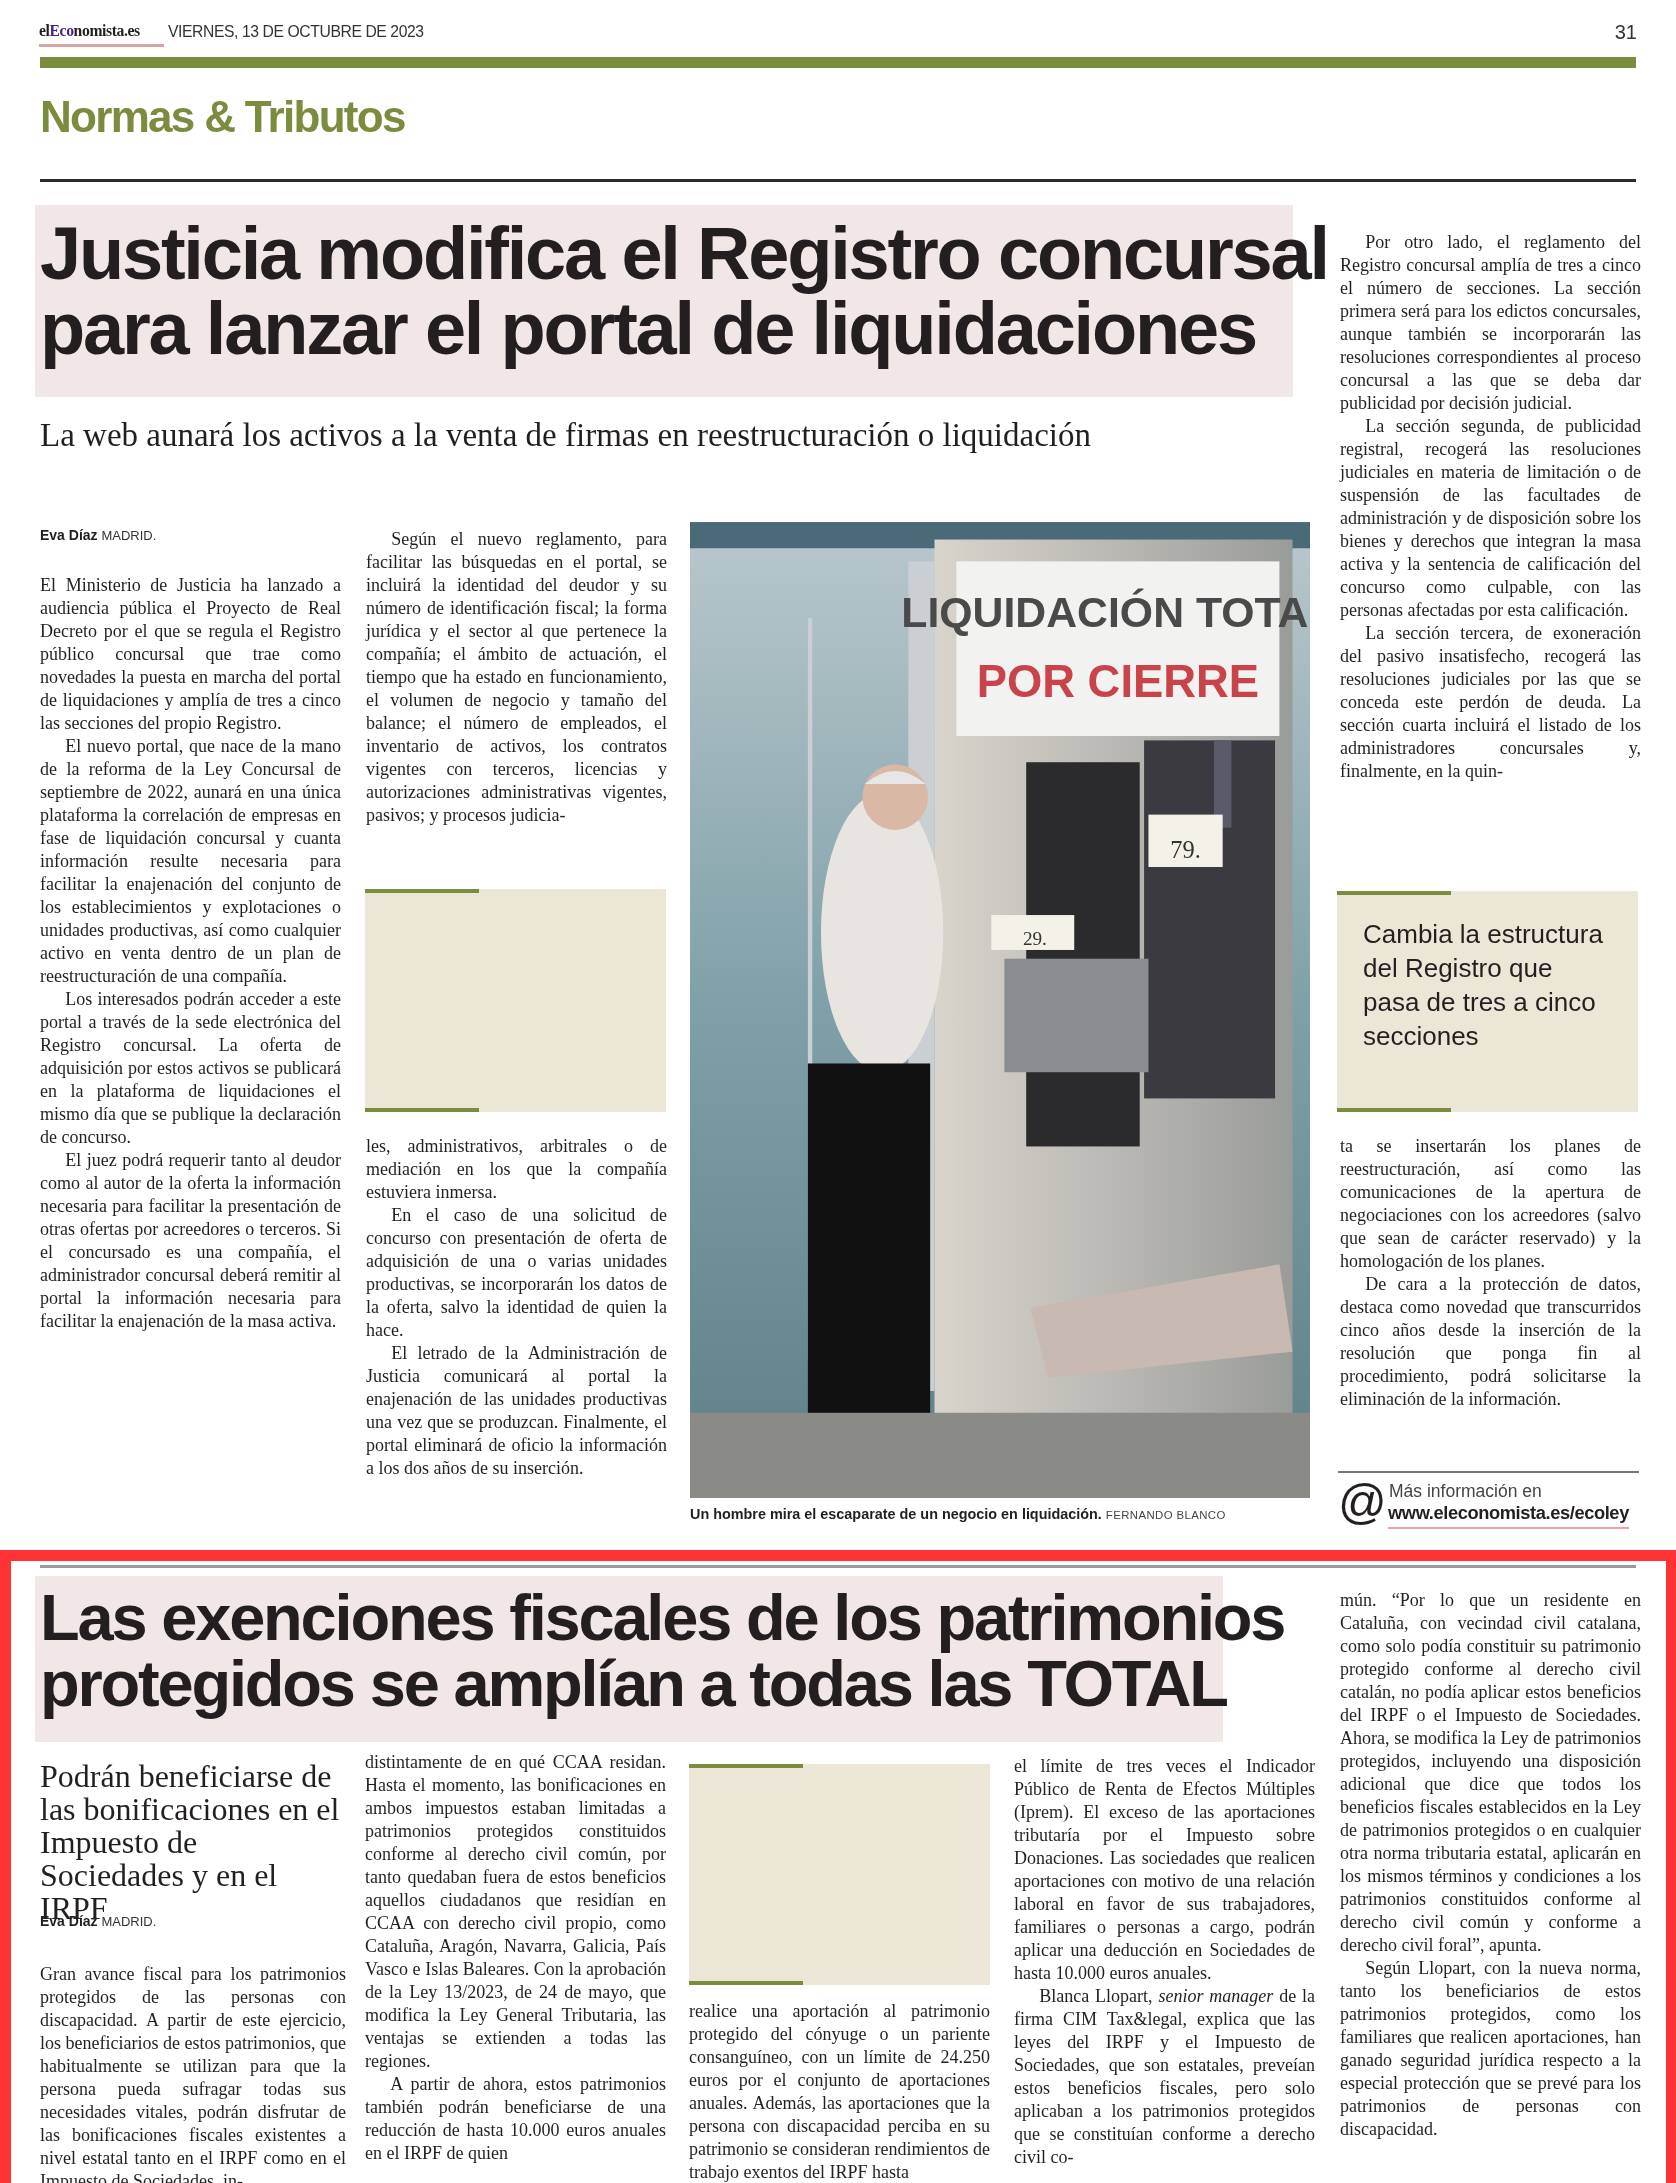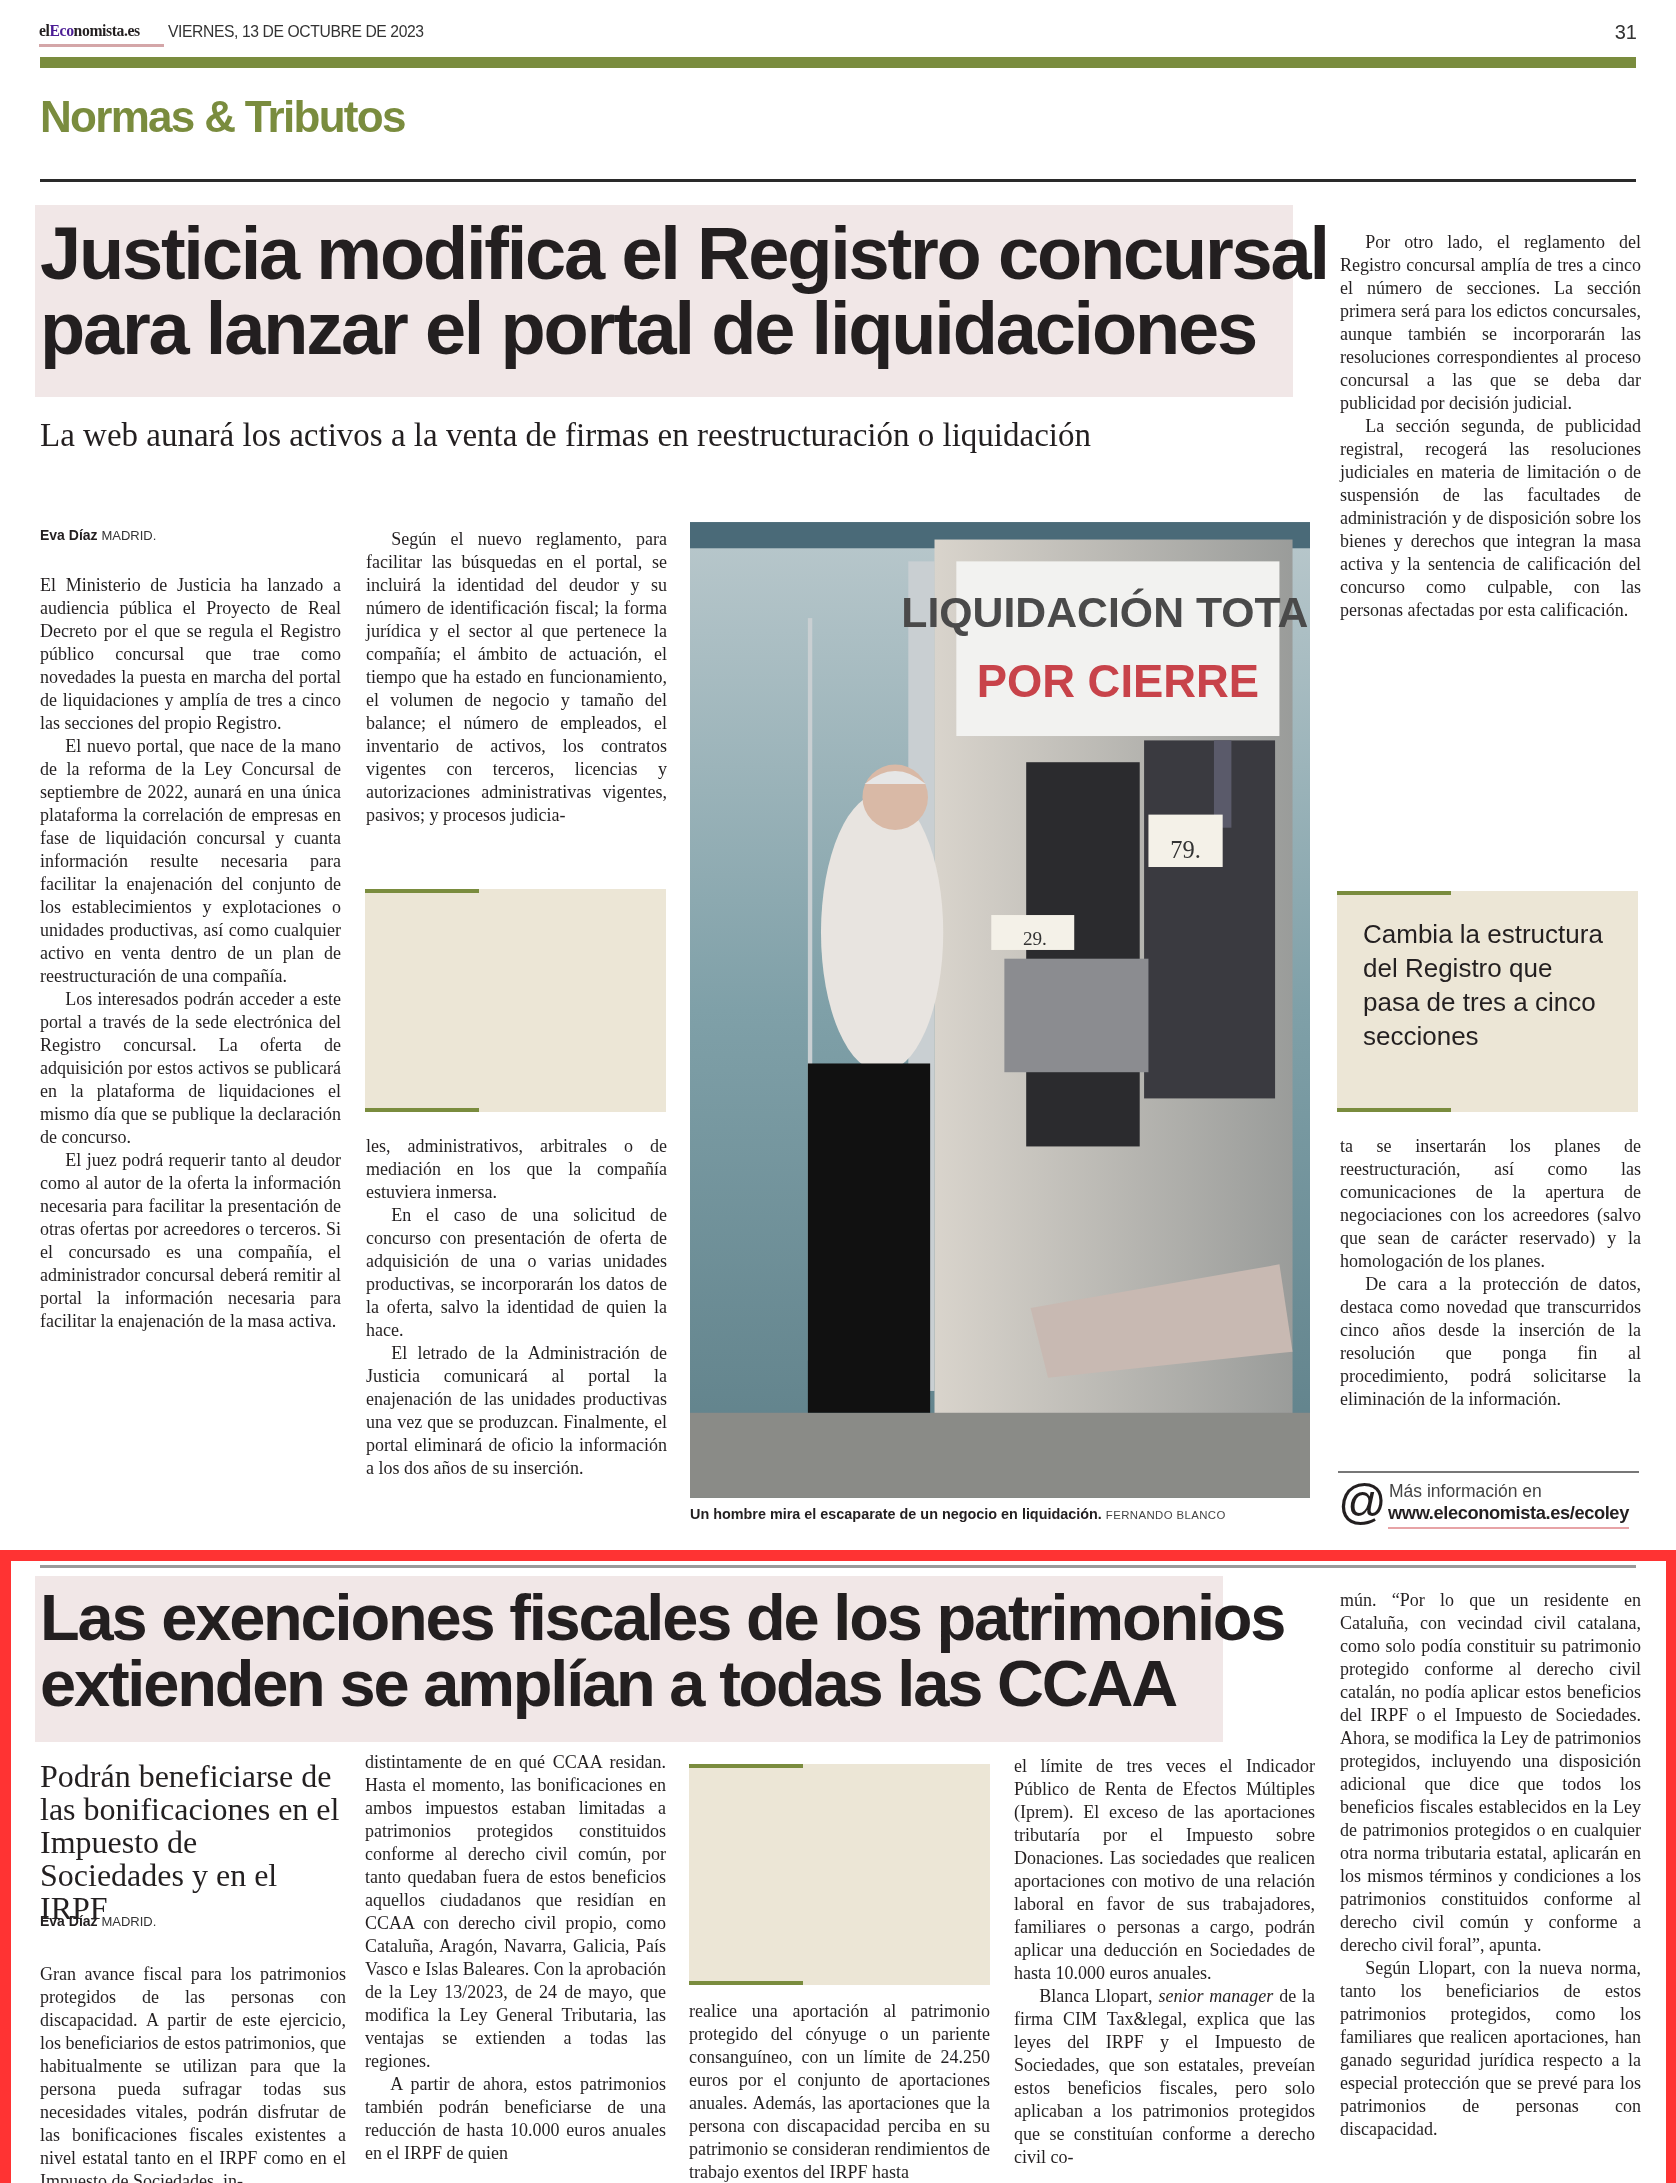--- a/index.html
+++ b/index.html
@@ -135,20 +135,21 @@
   </svg>
 </div>
 <div class="caption">
   <span>Un hombre mira el escaparate de un negocio en liquidación.</span>
   <span class="credit">FERNANDO BLANCO</span>
 </div>
 
 <div class="col" style="left:1340px;top:231px;width:301px;">
   <p class="indent">Por otro lado, el reglamento del Registro concursal amplía de tres a cinco el número de secciones. La sección primera será para los edictos concursales, aunque también se incorporarán las resoluciones correspondientes al proceso concursal a las que se deba dar publicidad por decisión judicial.</p>
   <p>La sección segunda, de publicidad registral, recogerá las resoluciones judiciales en materia de limitación o de suspensión de las facultades de administración y de disposición sobre los bienes y derechos que integran la masa activa y la sentencia de calificación del concurso como culpable, con las personas afectadas por esta calificación.</p>
+  <p>La sección tercera, de exoneración del pasivo insatisfecho, recogerá las resoluciones judiciales por las que se conceda este perdón de deuda. La sección cuarta incluirá el listado de los administradores concursales y, finalmente, en la quin-</p>
 </div>
 
 <div class="pullquote" style="left:1337px;top:891px;width:301px;height:221px;">
   <div class="bar-top"></div>
   <div class="text" style="width:245px;left:26px;">Cambia la estructura del Registro que pasa de tres a cinco secciones</div>
   <div class="bar-bot"></div>
 </div>
 
 <div class="col" style="left:1340px;top:1135px;width:301px;">
   <p class="cont">ta se insertarán los planes de reestructuración, así como las comunicaciones de la apertura de negociaciones con los acreedores (salvo que sean de carácter reservado) y la homologación de los planes.</p>
@@ -159,21 +160,21 @@
 <div class="at-icon">@</div>
 <div class="moreinfo-label">Más información en</div>
 <div class="moreinfo-url">www.eleconomista.es/ecoley</div>
 
 <div class="highlight"></div>
 <div class="art2-rule"></div>
 
 <div class="headline-bg" style="left:35px;top:1576px;width:1188px;height:166px;"></div>
 <div class="headline" style="left:40px;top:1585px;font-size:65px;">
   <div>Las exenciones fiscales de los patrimonios</div>
-  <div>extienden se amplían a todas las CCAA</div>
+  <div>protegidos se amplían a todas las TOTAL</div>
 </div>
 
 <div class="subhead" style="left:40px;top:1760px;width:306px;font-size:32px;line-height:33px;">Podrán beneficiarse de las bonificaciones en el Impuesto de Sociedades y en el IRPF</div>
 
 <div class="byline" style="left:40px;top:1913px;">
   <b>Eva Díaz</b>
   <span class="loc">MADRID.</span>
 </div>
 
 <div class="col" style="left:40px;top:1963px;width:306px;">

